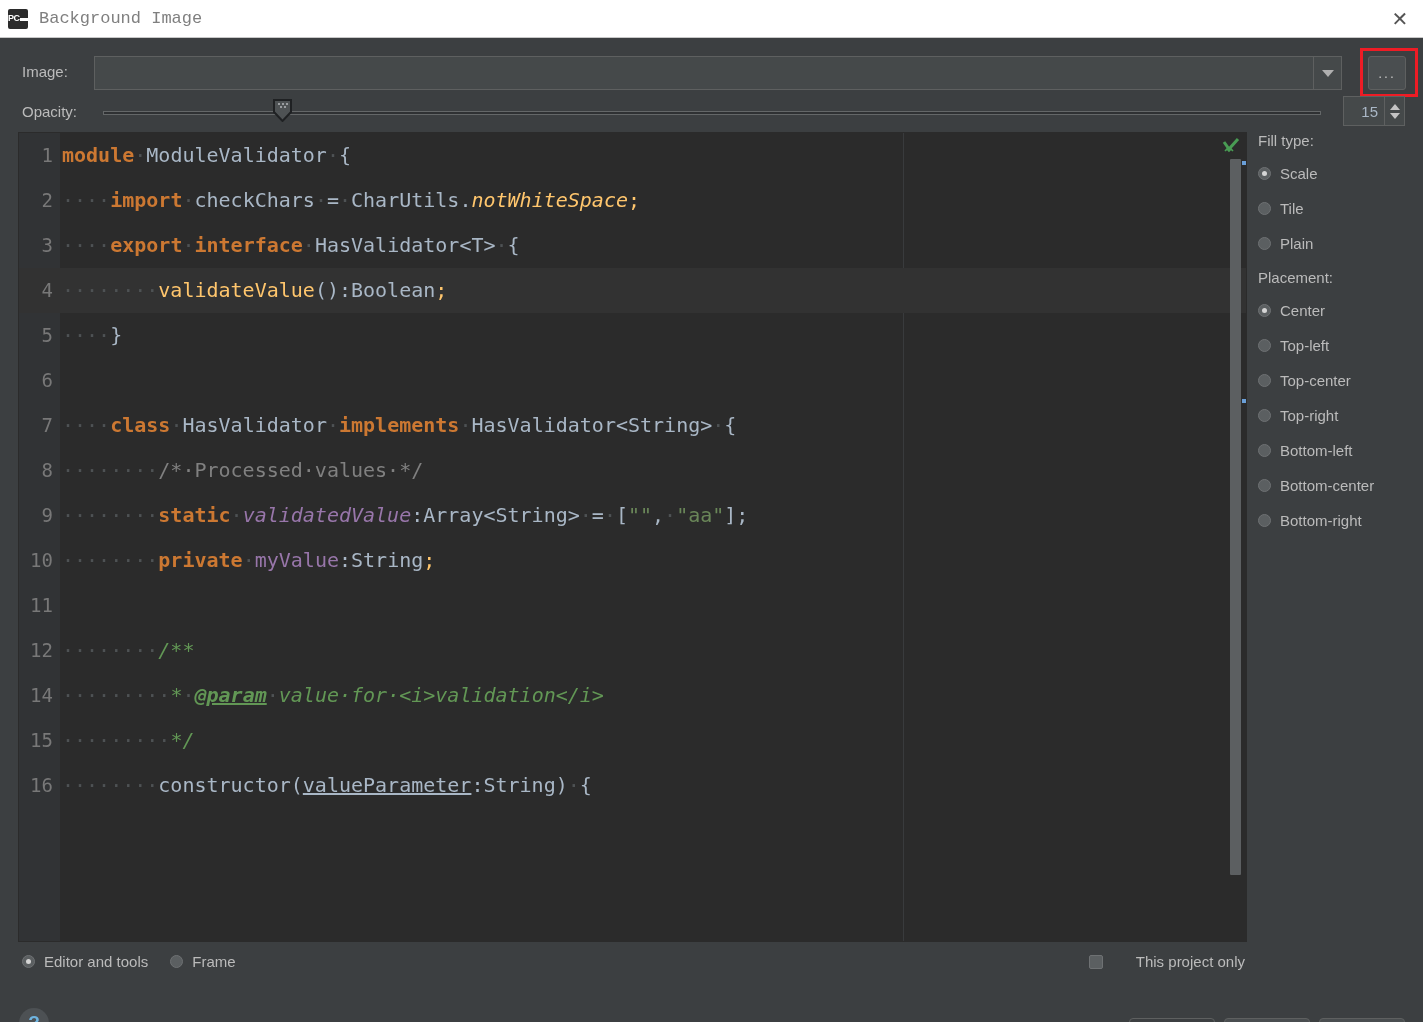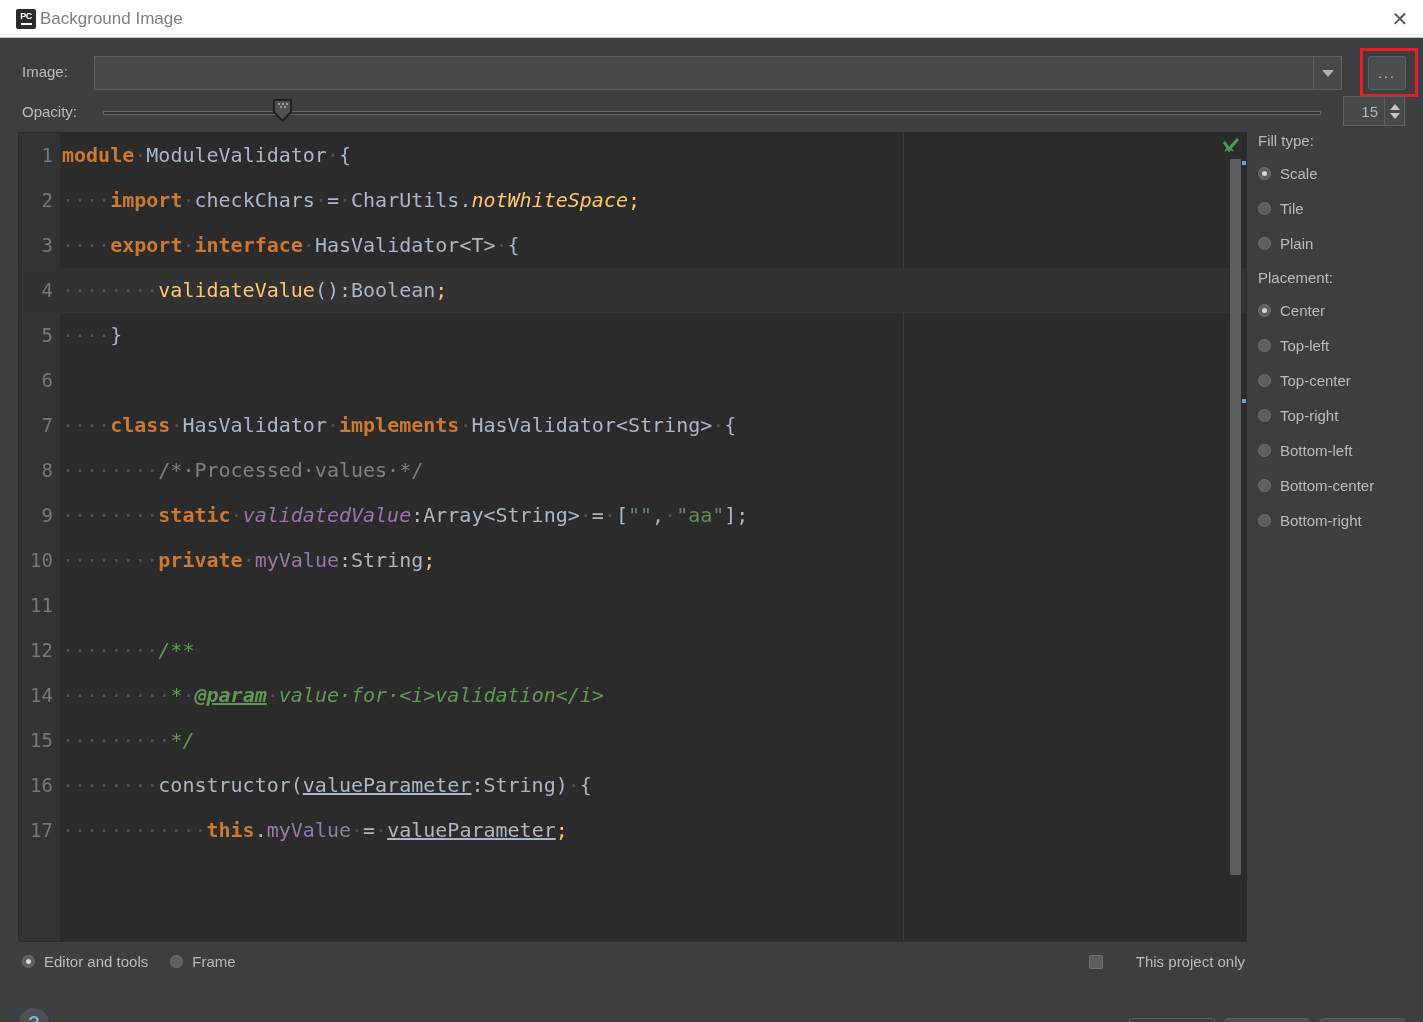--- a/index.html
+++ b/index.html
@@ -11,38 +11,38 @@
   }
 
   
   .titlebar {
     position: absolute; left: 0; top: 0; width: 1423px; height: 38px;
     background: #ffffff;
     border-bottom: 1px solid #c8c8c8;
     display: flex; align-items: center;
   }
   .pc-logo {
-    width: 20px; height: 20px; margin-left: 16px;
+    width: 20px; height: 20px; margin-left: 8px;
     background: #2b2b2b; border-radius: 2px;
-    display: flex; flex-direction: column;
+    display: flex; flex-direction: row;
     align-items: center; justify-content: center;
     position: relative;
     text-align: center;
   }
   .pc-logo .pc-text {
     color: #ffffff; font-size: 9px; font-weight: bold;
     line-height: 9px; letter-spacing: -0.5px;
     font-family: "Liberation Sans", sans-serif;
   }
   .pc-logo .pc-bar {
     width: 11px; height: 2.5px; background: #ffffff; margin-top: 1.5px;
   }
   .title-text {
-    margin-left: 4px; color: #7f7f7f; font-size: 17px;
-    font-family: Liberation Sans, sans-serif;
+    margin-left: 11px; color: #7f7f7f; font-size: 17px;
+    font-family: Liberation Mono, monospace;
   }
   .close-x {
     position: absolute; right: 12px; top: 8px;
     width: 22px; height: 22px;
     color: #555; font-size: 20px; line-height: 22px; text-align: center;
     cursor: pointer;
     font-family: "DejaVu Sans", sans-serif;
   }
 
   
@@ -338,21 +338,20 @@
 
       <div class="ln"><span class="num">12</span><span class="txt"><span class="dots">········</span><span class="doc">/**</span></span></div>
 
 
       <div class="ln"><span class="num">14</span><span class="txt"><span class="dots">·········</span><span class="doc">*</span><span class="dots">·</span><span class="doctag">@param</span><span class="dots">·</span><span class="doc">value·for·&lt;i&gt;validation&lt;/i&gt;</span></span></div>
 
       <div class="ln"><span class="num">15</span><span class="txt"><span class="dots">·········</span><span class="doc">*/</span></span></div>
 
       <div class="ln"><span class="num">16</span><span class="txt"><span class="dots">········</span><span class="ident">constructor(</span><span class="ident und">valueParameter</span><span class="ident">:String)</span><span class="dots">·</span><span class="ident">{</span></span></div>
 
-      <div class="ln"><span class="num">17</span><span class="txt"><span class="dots">············</span><span class="kw">this</span><span class="ident">.</span><span class="fld">myValue</span><span class="dots">·</span><span class="ident">=</span><span class="dots">·</span><span class="ident und">valueParameter</span><span class="meth">;</span></span></div>
     </div>
 
     <div class="insp-check">
       <svg width="18" height="18" viewBox="0 0 18 18">
         <path d="M2 5 L7 12 L16 2" stroke="#499c54" stroke-width="3" fill="none"></path>
         <path d="M3 14 L5 12 L7 14 L9 12 L11 14" stroke="#499c54" stroke-width="1.6" fill="none"></path>
       </svg>
     </div>
     <div class="ed-scroll"></div>
     <div class="ed-mark" style="top:28px"></div>

